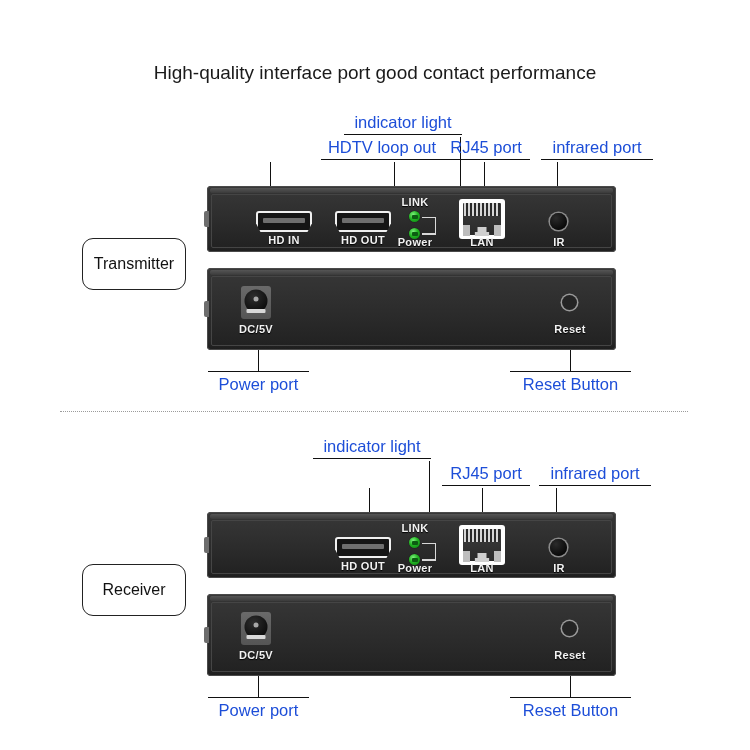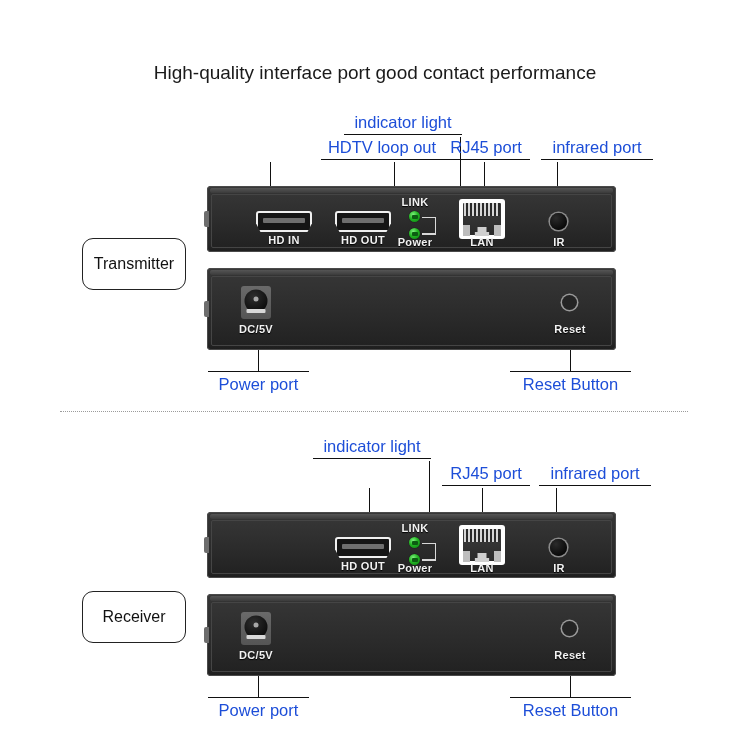--- a/index.html
+++ b/index.html
@@ -245,21 +245,21 @@
   <div class="leader" style="left:429px; top:461px; height:51px;"></div>
 
   <div class="leader" style="left:369px; top:488px; height:26px;"></div>
 
   <div class="callout" style="left:442px; top:464px; width:88px;">RJ45 port</div>
   <div class="leader" style="left:482px; top:488px; height:26px;"></div>
 
   <div class="callout" style="left:539px; top:464px; width:112px;">infrared port</div>
   <div class="leader" style="left:556px; top:488px; height:26px;"></div>
 
-  <div class="rolebox" style="left:82px; top:591px; width:104px; height:52px;">
+  <div class="rolebox" style="left:82px; top:564px; width:104px; height:52px;">
     <span>Receiver</span>
   </div>
 
   <div class="panel" style="left:207px; top:512px; width:409px; height:66px;">
     <div class="lip"></div>
     <div class="face"></div>
     <div class="eartab"></div>
 
     <div class="hdmi" style="left:128px; top:25px;"></div>
     <div class="portlabel" style="left:124px; top:48px; width:64px;">HD OUT</div>

